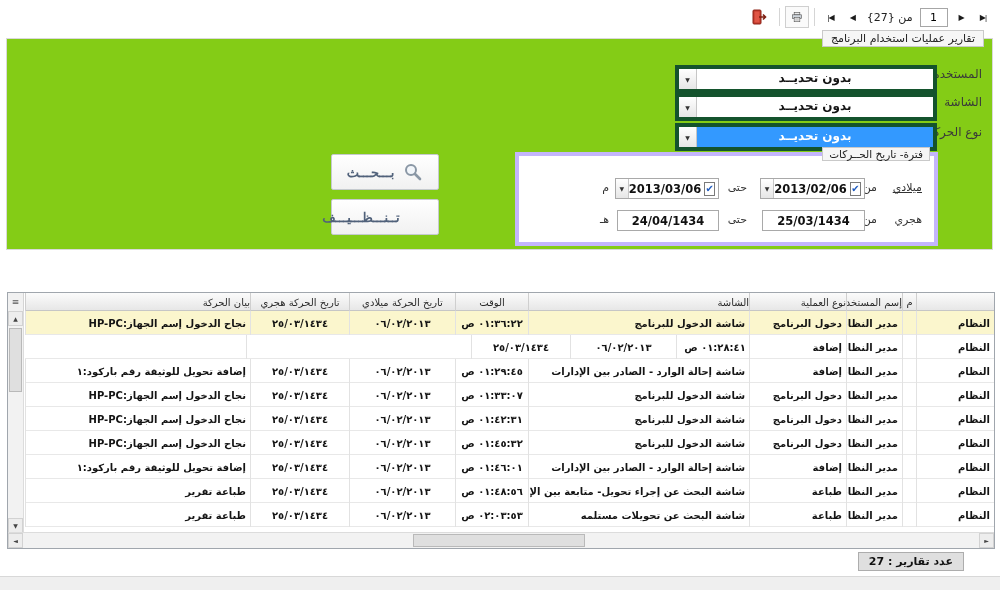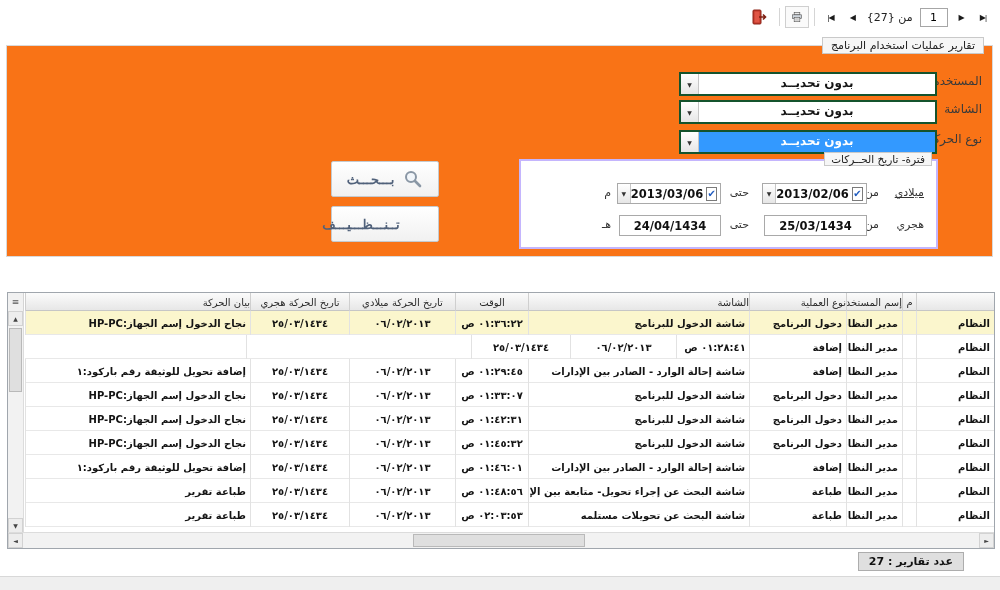--- a/index.html
+++ b/index.html
@@ -11,35 +11,35 @@
   .tbtn{min-width:18px;height:20px;display:flex;align-items:center;justify-content:center;
         font-size:8px;color:#1b1b1b;cursor:default;margin:0 1px;background:transparent;border:1px solid transparent;}
   .tbtn.boxed{border:1px solid #cfcfcf;background:#fafafa;width:24px;height:22px;}
   .ltr{direction:ltr;unicode-bidi:bidi-override;letter-spacing:-1px;}
   .tsep{width:1px;height:18px;background:#d5d5d5;margin:0 4px;}
   #nav-pos{width:26px;height:17px;border:1px solid #a6a6a6;text-align:center;font-size:11px;
            font-family:"DejaVu Sans",sans-serif;padding:0;margin:0 3px;}
   #nav-count{font-size:11px;color:#222;margin:0 4px;white-space:nowrap;}
 
   
-  #panel{position:absolute;left:6px;top:45px;width:985px;height:210px;background:#f97316;border:1px solid #d9d9d9;}
+  #panel{position:absolute;left:6px;top:38px;width:985px;height:210px;background:#84cc16;border:1px solid #d9d9d9;}
   .tabchip{position:absolute;background:#f6f6f6;border:1px solid #c9c9c9;padding:1px 8px;
            font-size:11px;color:#222;white-space:nowrap;z-index:3;}
   #panel-title{top:-9px;right:8px;}
   .flabel{position:absolute;font-size:12px;color:#3a3a3a;white-space:nowrap;}
-  .combo{position:absolute;height:20px;width:254px;border:2px solid #14532d;background:#fff;
+  .combo{position:absolute;height:20px;width:254px;border:4px solid #14532d;background:#fff;
          display:flex;direction:rtl;align-items:stretch;}
   .combo-value{flex:1;text-align:center;font-size:12px;font-weight:bold;color:#151515;line-height:18px;
                overflow:hidden;white-space:nowrap;}
   .combo.focused .combo-value{background:var(--selection,#3399ff);color:#fff;}
   .combo-btn{width:17px;background:linear-gradient(#ffffff,#e6e6e6);border-right:1px solid #c6c6c6;
              display:flex;align-items:center;justify-content:center;font-size:6px;color:#333;}
 
   
-  #dgroup{position:absolute;top:113px;right:54px;width:415px;height:86px;border:2px solid #c4b5fd;background:#fff;margin-left:12px;}
+  #dgroup{position:absolute;top:113px;right:54px;width:415px;height:86px;border:4px solid #c4b5fd;background:#fff;margin-left:12px;}
   #dgroup-title{top:-9px;right:4px;font-size:10.5px;padding:0 6px;}
   .dlabel{position:absolute;font-size:11px;color:#333;white-space:nowrap;}
   .dtp{position:absolute;height:19px;border:1px solid #a9a9a9;background:#fff;display:flex;
        direction:rtl;align-items:center;}
   .chk{width:12px;height:12px;border:1px solid #7a7a7a;background:#fff;margin:0 3px;display:flex;
        align-items:center;justify-content:center;font-size:10px;line-height:10px;color:#1f5bbf;font-weight:bold;}
   .dval{flex:1;text-align:center;font-size:11.5px;font-weight:bold;color:#111;white-space:nowrap;}
   .dbtn{width:16px;height:100%;background:linear-gradient(#ffffff,#e6e6e6);border-right:1px solid #c6c6c6;
         display:flex;align-items:center;justify-content:center;font-size:6px;color:#333;}
   .hinput{position:absolute;height:19px;border:1px solid #a9a9a9;background:#fff;text-align:center;

